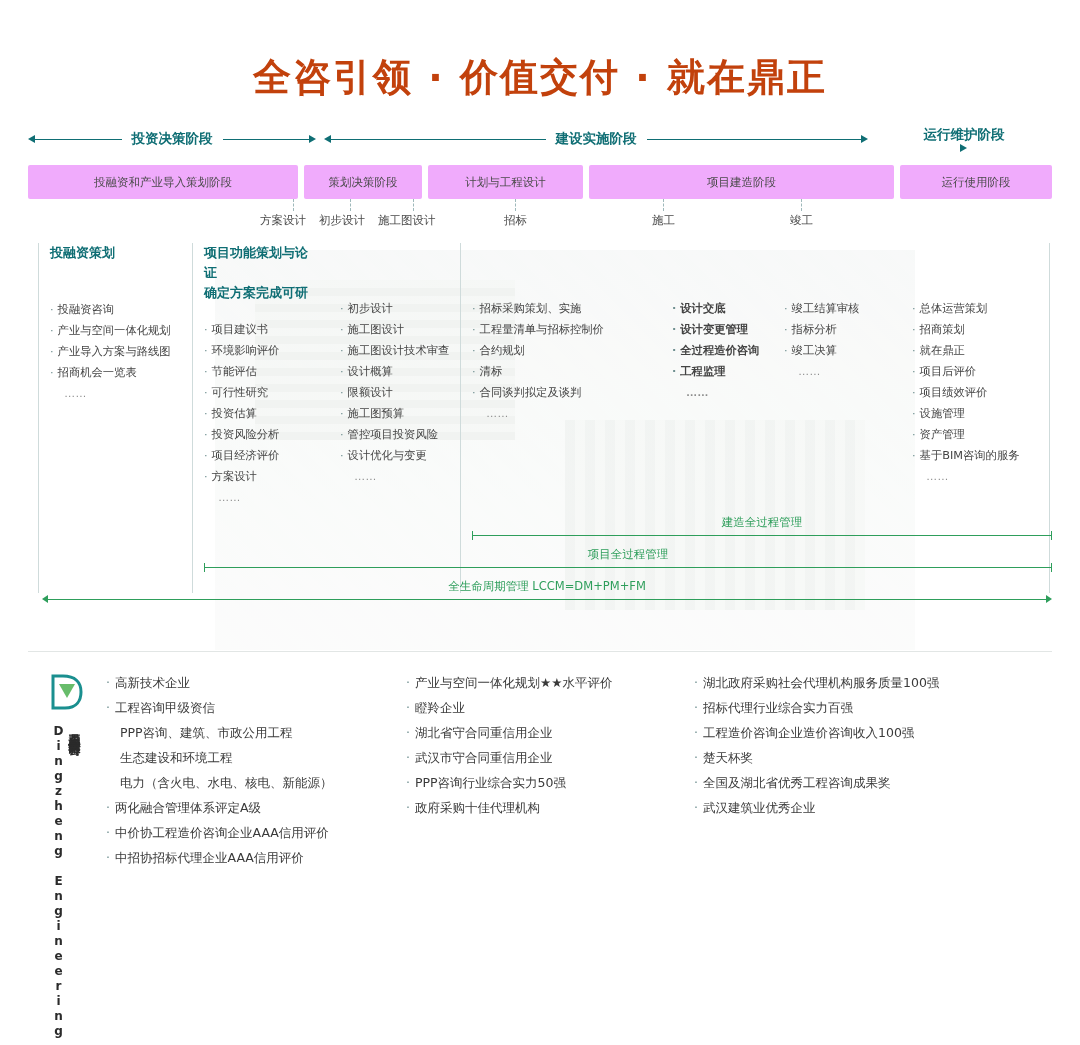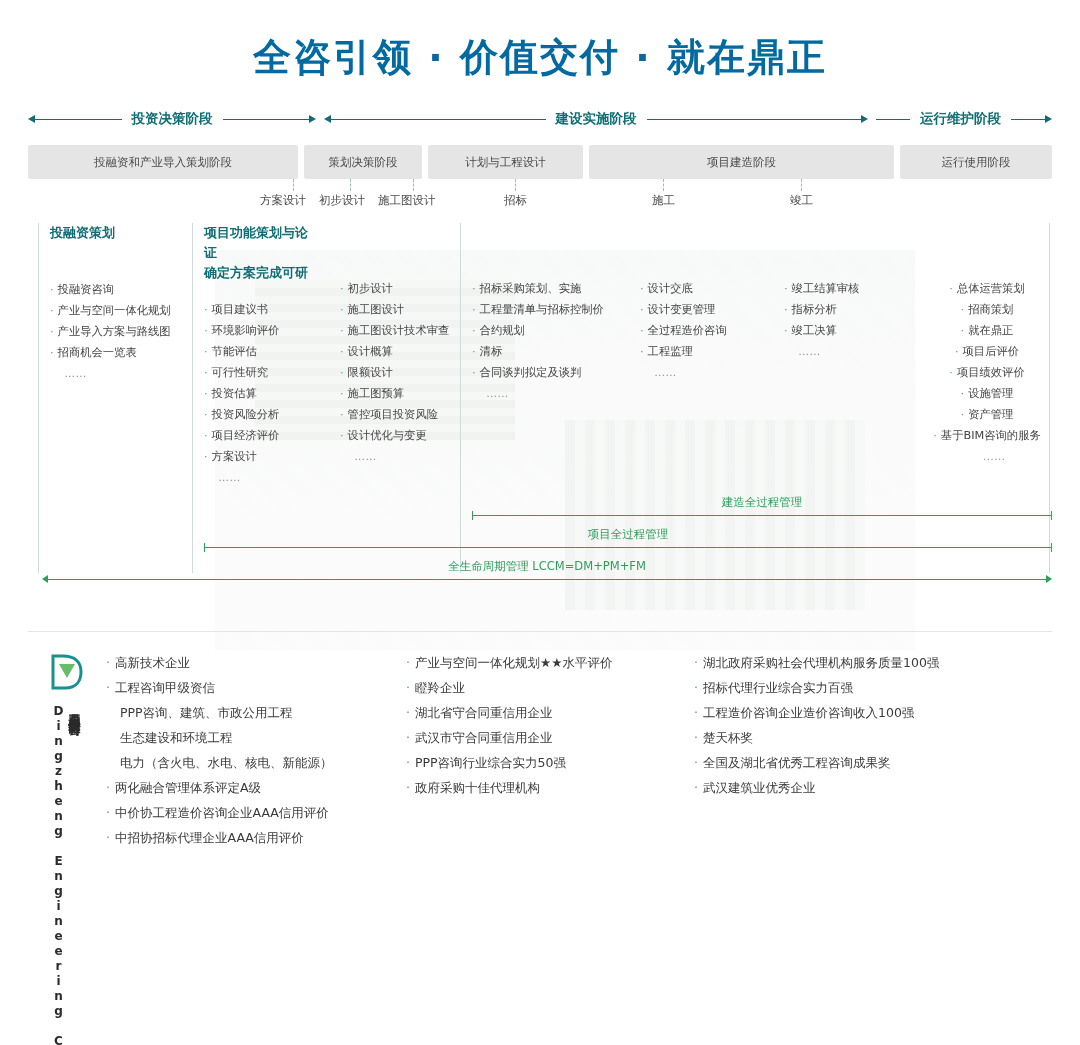--- a/index.html
+++ b/index.html
@@ -31,55 +31,55 @@
     opacity:.7;
   }
   .layer { position:relative; z-index:2; }
 
   
   .title{
     text-align:center;
     font-size:38px;
     font-weight:bold;
     letter-spacing:2px;
-    color:#0369a1;
-    padding-top:32px;
+    color:#c2410c;
+    padding-top:52px;
     font-family:"DejaVu Sans", sans-serif;
   }
 
   
   .phase-band{
     display:flex; align-items:center;
     margin:24px 28px 0 28px;
     height:24px;
   }
   .phase-seg{ display:flex; align-items:center; }
   .phase-seg.s1{ width:288px; }
   .phase-seg.s2{ width:570px; }
-  .phase-seg.s3{ width:170px; }
+  .phase-seg.s3{ width:170px;flex-direction:column; }
   .arrow-l{
     width:0;height:0;border-top:4px solid transparent;border-bottom:4px solid transparent;
     border-right:7px solid #0f6e74;flex:none;
   }
   .arrow-r{
     width:0;height:0;border-top:4px solid transparent;border-bottom:4px solid transparent;
     border-left:7px solid #0f6e74;flex:none;
   }
   .line{ height:1px; background:#0f6e74; flex:1; }
   .phase-label{
     font-size:13.5px; font-weight:bold; color:#0f6e74; white-space:nowrap; padding:0 10px;
     font-family:"DejaVu Sans", sans-serif;
   }
 
   
   .stage-row{
     display:flex; margin:14px 28px 0 28px; gap:6px; align-items:stretch;
   }
   .pill{
-    background:#e5e5e5; color:#4a4a4a; font-size:11.5px;
+    background:#f0abfc; color:#4a4a4a; font-size:11.5px;
     display:flex; align-items:center; justify-content:center;
     height:34px; border-radius:2px; white-space:nowrap;
     font-family:"DejaVu Sans", sans-serif;
   }
   .pill.p1{ width:270px; }
   .pill.p2{ width:118px; }
   .pill.p3{ width:155px; }
   .pill.p4{ flex:1; }
   .pill.p5{ width:152px; }
 
@@ -270,41 +270,41 @@
       <div class="items" style="margin-top:55px;">
         <div class="item"><span class="dot">·</span><span>招标采购策划、实施</span></div>
         <div class="item"><span class="dot">·</span><span>工程量清单与招标控制价</span></div>
         <div class="item"><span class="dot">·</span><span>合约规划</span></div>
         <div class="item"><span class="dot">·</span><span>清标</span></div>
         <div class="item"><span class="dot">·</span><span>合同谈判拟定及谈判</span></div>
         <div class="ellip">……</div>
       </div>
     </div>
 
-    <div class="colbox" style="left:612px; width:140px;">
+    <div class="colbox" style="left:644px; width:140px;font-weight:bold;">
       <div class="items" style="margin-top:55px;">
         <div class="item"><span class="dot">·</span><span>设计交底</span></div>
         <div class="item"><span class="dot">·</span><span>设计变更管理</span></div>
         <div class="item"><span class="dot">·</span><span>全过程造价咨询</span></div>
         <div class="item"><span class="dot">·</span><span>工程监理</span></div>
         <div class="ellip">……</div>
       </div>
     </div>
 
     <div class="colbox" style="left:756px; width:120px;">
       <div class="items" style="margin-top:55px;">
         <div class="item"><span class="dot">·</span><span>竣工结算审核</span></div>
         <div class="item"><span class="dot">·</span><span>指标分析</span></div>
         <div class="item"><span class="dot">·</span><span>竣工决算</span></div>
         <div class="ellip">……</div>
       </div>
     </div>
 
     <div class="colbox" style="left:884px; width:150px;">
-      <div class="items" style="margin-top:55px;text-align:center;">
+      <div class="items" style="margin-top:55px;">
         <div class="item"><span class="dot">·</span><span>总体运营策划</span></div>
         <div class="item"><span class="dot">·</span><span>招商策划</span></div>
         <div class="item"><span class="dot">·</span><span>就在鼎正</span></div>
         <div class="item"><span class="dot">·</span><span>项目后评价</span></div>
         <div class="item"><span class="dot">·</span><span>项目绩效评价</span></div>
         <div class="item"><span class="dot">·</span><span>设施管理</span></div>
         <div class="item"><span class="dot">·</span><span>资产管理</span></div>
         <div class="item"><span class="dot">·</span><span>基于BIM咨询的服务</span></div>
         <div class="ellip">……</div>
       </div>

